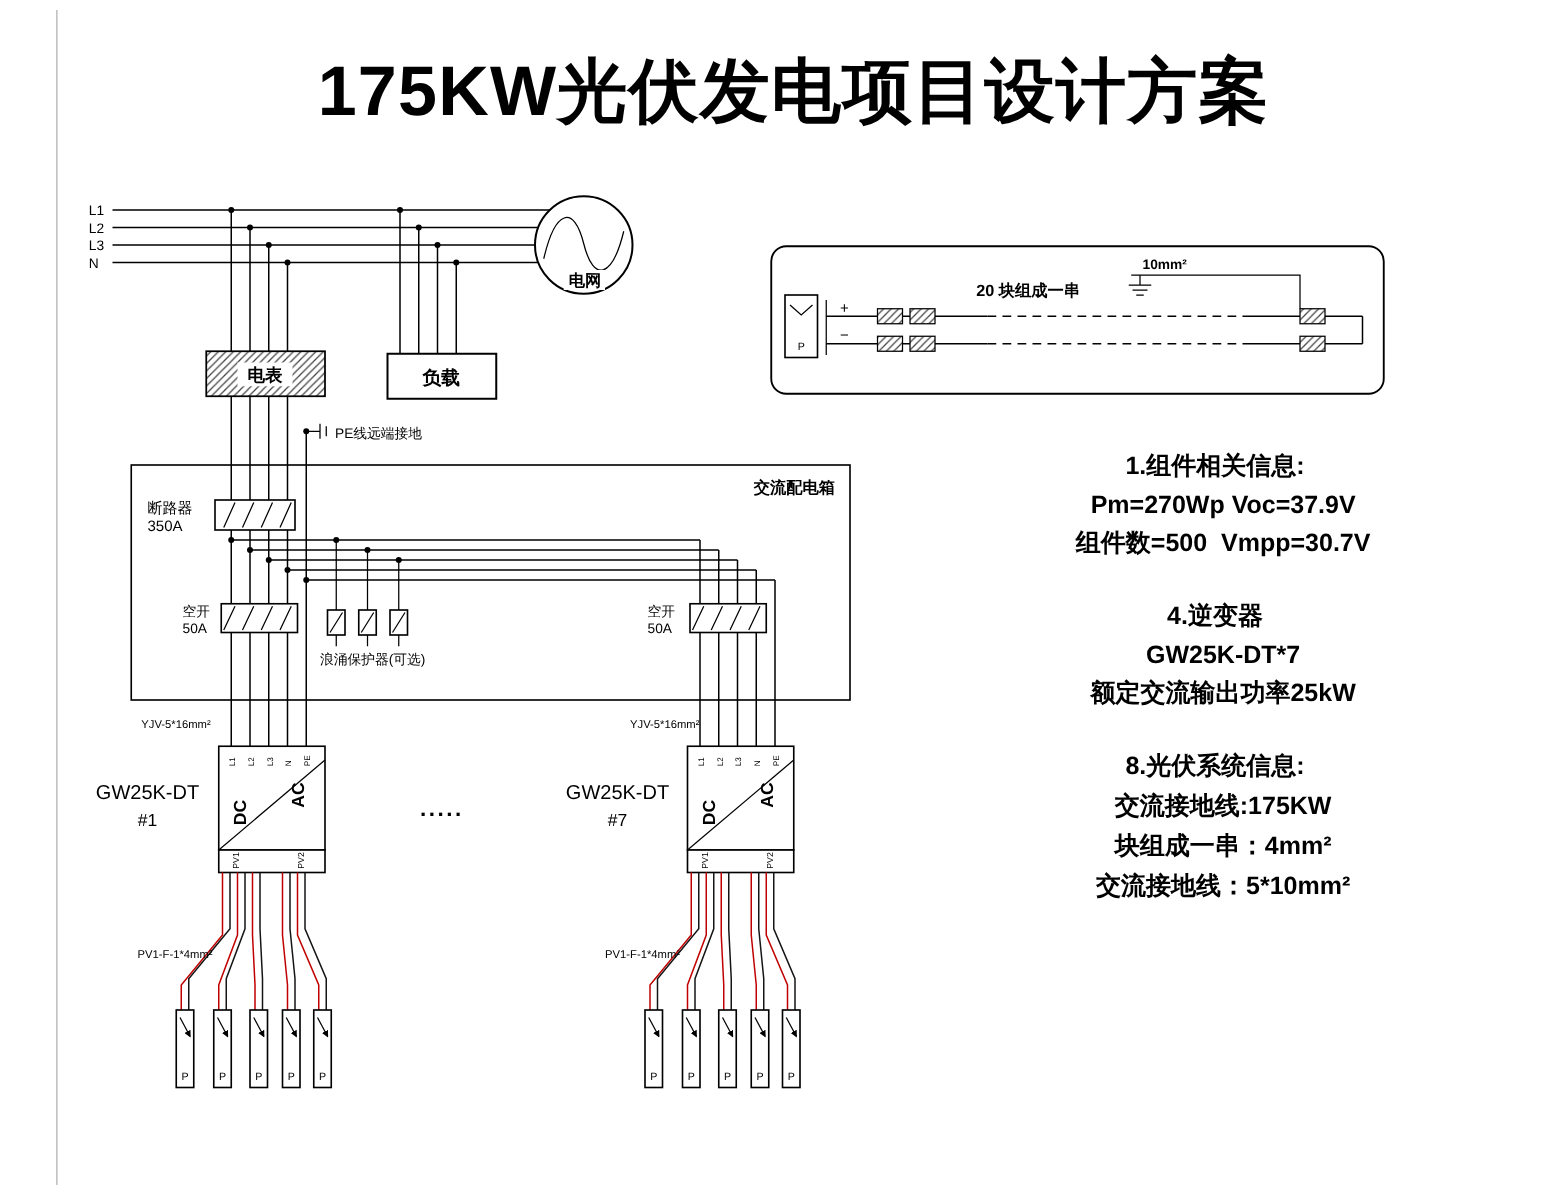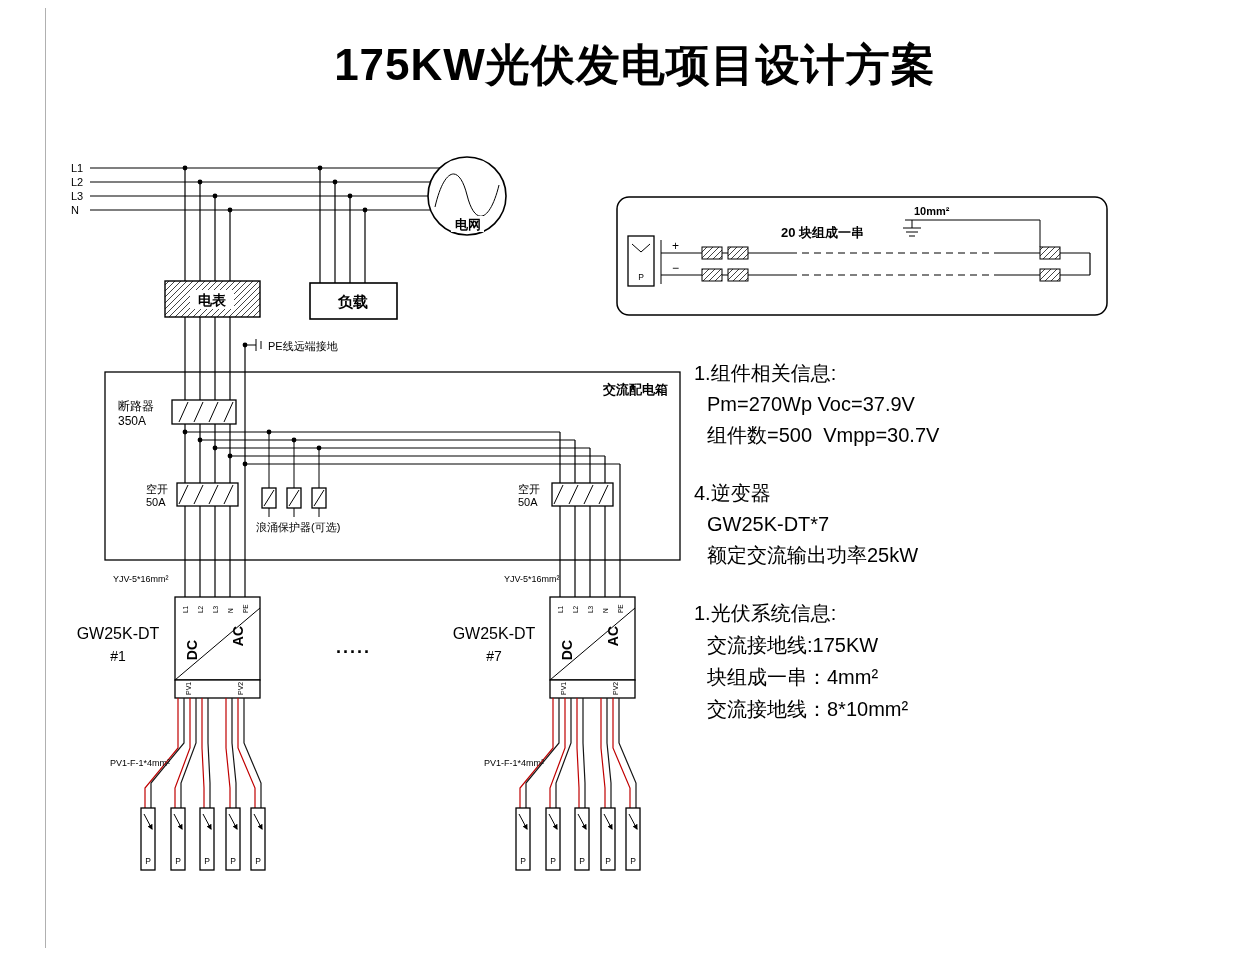--- a/index.html
+++ b/index.html
@@ -1,22 +1,22 @@
 <!DOCTYPE html>
 <html><head>
 <meta charset="utf-8">
 <style>
   html,body{margin:0;padding:0;background:#fff;}
   .page{position:relative;width:1235px;height:954px;background:#fff;overflow:hidden;
         font-family:"Liberation Sans",sans-serif;color:#000;}
   .left-rule{position:absolute;left:45px;top:8px;bottom:6px;width:1px;background:#b0b0b0;}
   .title{position:absolute;left:45px;right:10px;top:36px;margin:0;text-align:center;
-         font-size:44px;font-weight:800;letter-spacing:1px;color:#000;}
+         font-size:56px;font-weight:800;letter-spacing:1px;color:#000;}
   .schematic{position:absolute;left:0;top:0;}
-  .info{position:absolute;left:694px;top:358px;width:480px;font-weight:normal;font-size:20px;}
+  .info{position:absolute;left:732px;top:358px;width:480px;font-weight:bold;font-size:20px;text-align:center;}
   .info-section{margin-bottom:27px;}
   .info-heading{line-height:31px;white-space:pre;}
   .info-line{line-height:31px;padding-left:13px;white-space:pre;}
   .sec3 .info-line{line-height:32px;}
 
   
   svg text{fill:#000;font-family:"Liberation Sans",sans-serif;}
   .w{stroke:#000;stroke-width:1.2;fill:none;}
   .wt{stroke:#000;stroke-width:1;fill:none;}
   .box{fill:#fff;stroke:#000;stroke-width:1.3;}
@@ -270,19 +270,19 @@
       <div class="info-heading">1.组件相关信息:</div>
       <div class="info-line">Pm=270Wp Voc=37.9V</div>
       <div class="info-line">组件数=500  Vmpp=30.7V</div>
     </div>
     <div class="info-section">
       <div class="info-heading">4.逆变器</div>
       <div class="info-line">GW25K-DT*7</div>
       <div class="info-line">额定交流输出功率25kW</div>
     </div>
     <div class="info-section sec3">
-      <div class="info-heading">1.光伏系统信息:</div>
+      <div class="info-heading">8.光伏系统信息:</div>
       <div class="info-line">交流接地线:175KW</div>
       <div class="info-line">块组成一串：4mm²</div>
-      <div class="info-line">交流接地线：8*10mm²</div>
+      <div class="info-line">交流接地线：5*10mm²</div>
     </div>
   </div>
 </div>
 
 </body></html>

